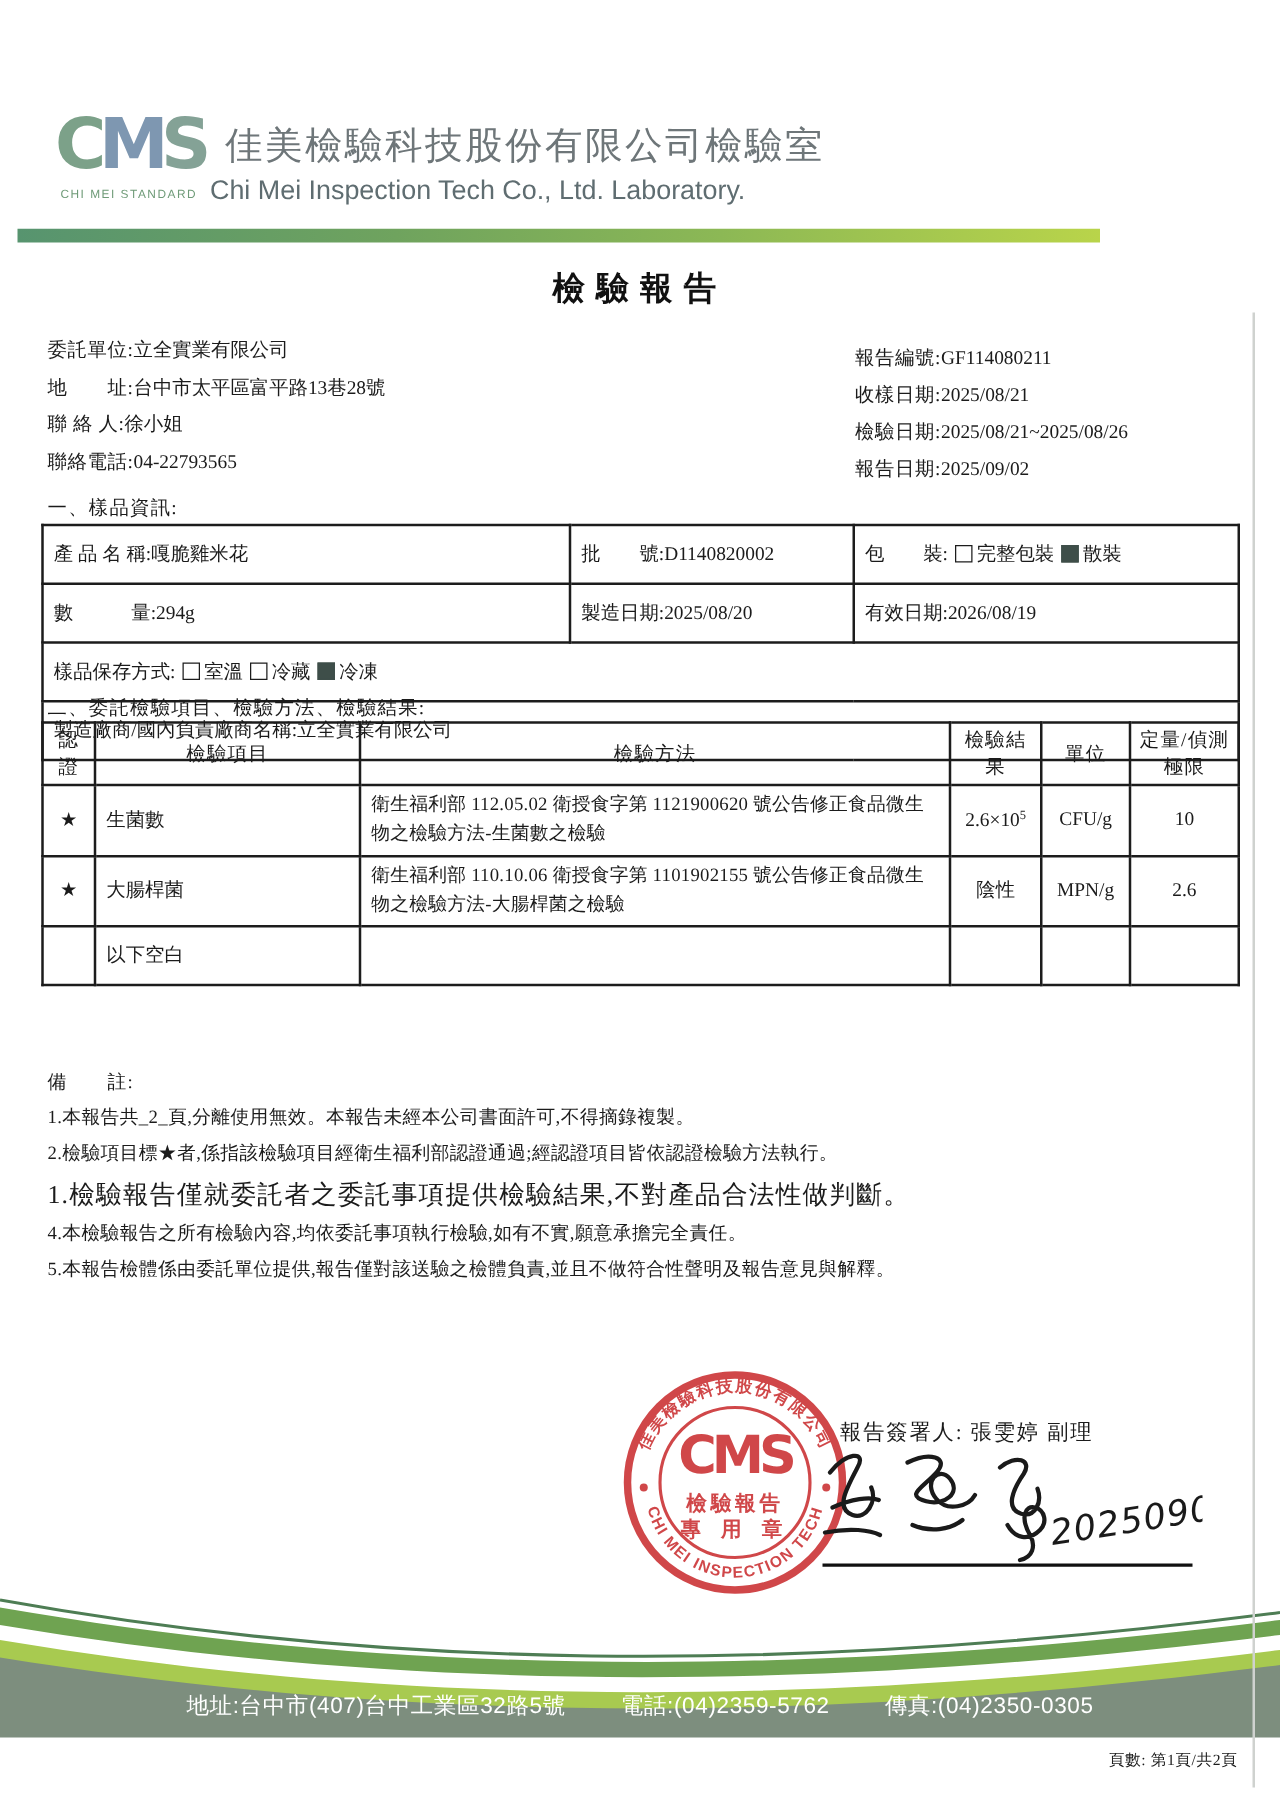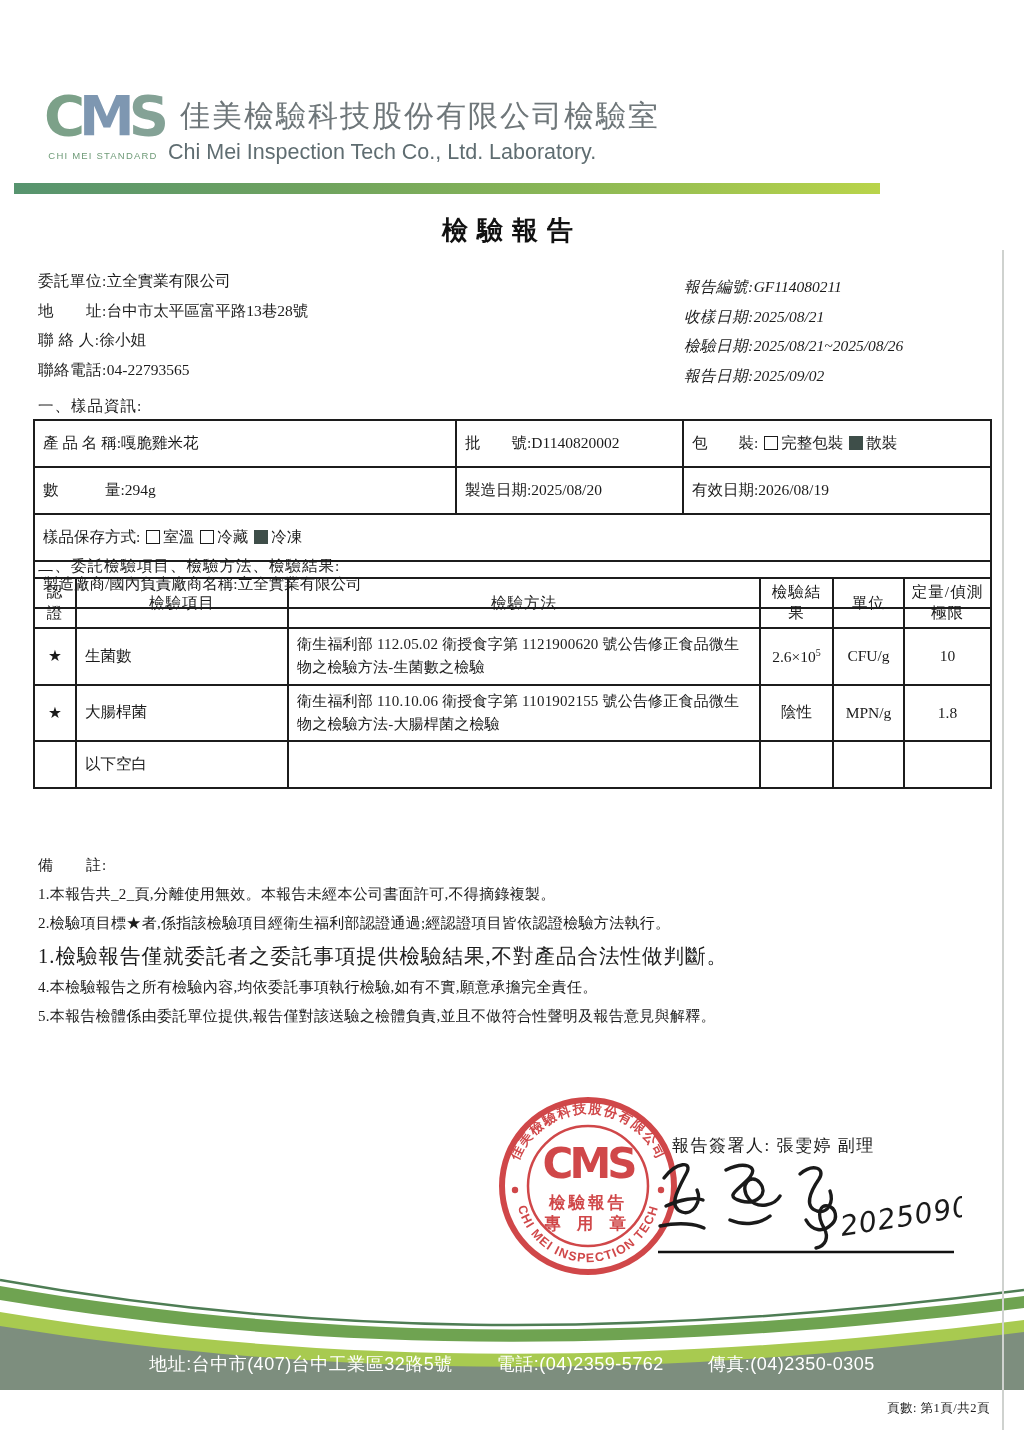--- a/index.html
+++ b/index.html
@@ -20,21 +20,21 @@
   .company-zh { position:absolute; left:180px; top:96px; font-family:"Liberation Sans",sans-serif; font-size:30px; letter-spacing:2px; color:#6e7679; white-space:nowrap; }
   .company-en { position:absolute; left:168px; top:140px; font-family:"Liberation Sans",sans-serif; font-size:21.5px; color:#5f6d71; white-space:nowrap; }
   .green-bar { position:absolute; left:14px; top:183px; width:866px; height:11px;
     background:linear-gradient(90deg,#57946f 0%,#6fa35e 35%,#8cb855 65%,#b9d44a 100%); }
   
   .report-title { position:absolute; left:0; top:213px; width:1024px; text-align:center;
     font-size:26px; font-weight:bold; letter-spacing:9px; color:#111; }
   
   .info-block { position:absolute; font-size:15.5px; line-height:29.5px; white-space:nowrap; }
   .client-info { left:38px; top:266px; }
-  .report-info { left:684px; top:272px;font-style:italic; }
+  .report-info { left:684px; top:272px; }
   .info-line .lbl { letter-spacing:0.5px; }
   
   .sec-title { position:absolute; font-size:15.5px; letter-spacing:1px; white-space:nowrap; }
   .sec1-title { left:38px; top:396px; }
   .sec2-title { left:38px; top:556px; }
   
   table { border-collapse:collapse; table-layout:fixed; }
   .tbl { position:absolute; left:33px; width:957px; }
   .tbl td { border:2px solid #1c1c1c; font-size:15.5px; padding:12px 8px; vertical-align:middle; }
   .tbl1 { top:419px; }
@@ -150,21 +150,21 @@
       <td><span>2.6×10</span><sup>5</sup></td>
       <td>CFU/g</td>
       <td>10</td>
     </tr>
     <tr class="datarow">
       <td class="star">★</td>
       <td class="itemcell">大腸桿菌</td>
       <td class="methodcell">衛生福利部 110.10.06 衛授食字第 1101902155 號公告修正食品微生物之檢驗方法-大腸桿菌之檢驗</td>
       <td><span>陰性</span><sup></sup></td>
       <td>MPN/g</td>
-      <td>1.8</td>
+      <td>2.6</td>
     </tr>
     <tr class="lastrow">
       <td></td>
       <td class="itemcell">以下空白</td>
       <td class="methodcell"></td>
       <td></td>
       <td></td>
       <td></td>
     </tr>
   </tbody>

